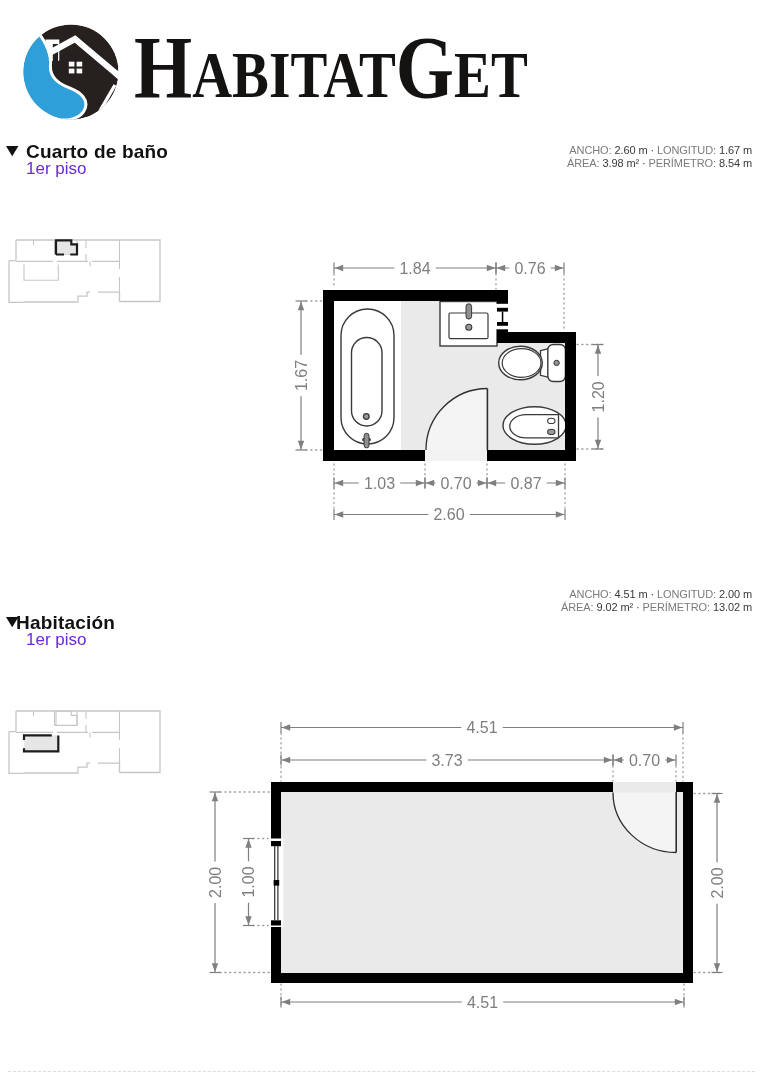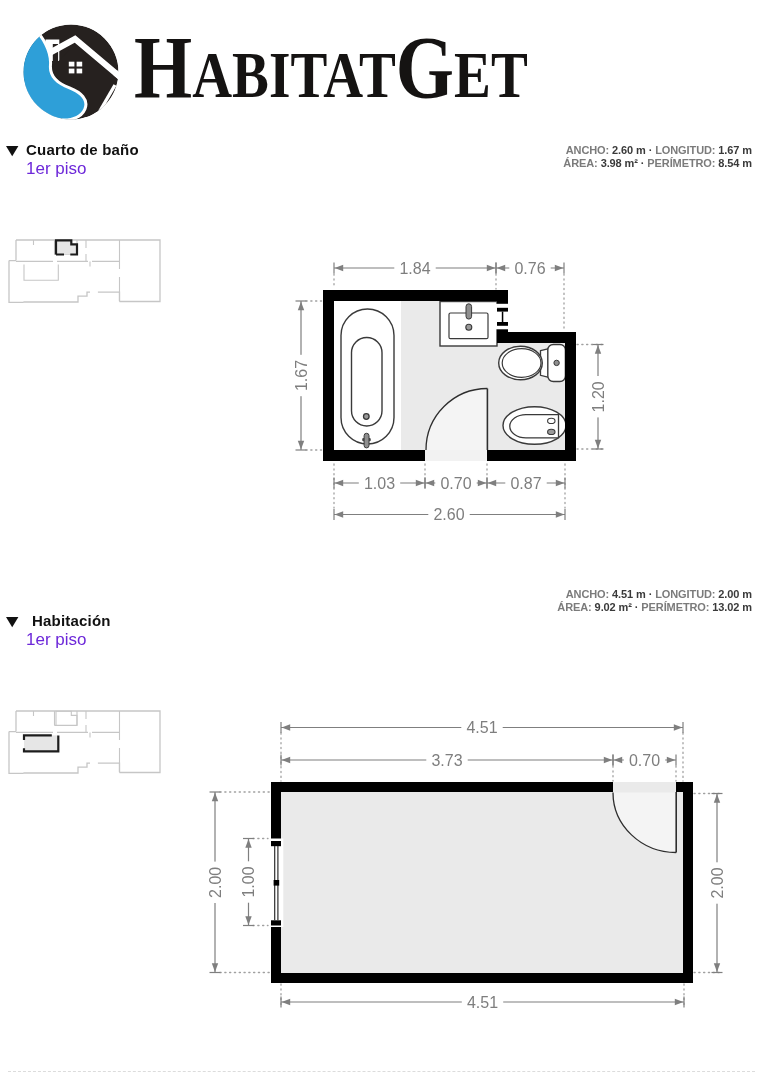--- a/index.html
+++ b/index.html
@@ -1,22 +1,22 @@
 <!DOCTYPE html>
 <html><head>
 <meta charset="utf-8">
 <style>
   html,body{margin:0;padding:0}
   body{width:763px;height:1080px;background:#fff;position:relative;overflow:hidden;
        font-family:"Liberation Sans",sans-serif;}
   .abs{position:absolute}
   svg{position:absolute;display:block}
-  .secttl{position:absolute;font-weight:bold;font-size:15px;color:#111;letter-spacing:.2px}
+  .secttl{position:absolute;font-weight:bold;font-size:19px;color:#111;letter-spacing:.2px}
   .secsub{position:absolute;font-size:17px;color:#6d28d9}
-  .stats{position:absolute;right:11px;text-align:right;font-size:11px;letter-spacing:-.1px;font-weight:bold;line-height:13px;color:#3a3a3a}
+  .stats{position:absolute;right:11px;text-align:right;font-size:11px;letter-spacing:-.1px;font-weight:normal;line-height:13px;color:#3a3a3a}
   .stats .lbl{color:#7b7b7b}
   .dl{stroke:#7f7f7f;stroke-width:1.2;fill:none}
   .dt{font-size:16px;fill:#7e7e7e}
   .dd{stroke:#a0a0a0;stroke-width:1.3;stroke-dasharray:1.2 3.6;stroke-linecap:round;fill:none}
   .ar{fill:#7f7f7f}
   .wb{fill:#ffffff}
 </style>
 </head>
 <body>
 
@@ -227,21 +227,21 @@
     <path class="ar" d="M564.4,514.5 L555.8,511.3 L555.8,517.7 Z"></path>
     <rect class="wb" x="428.3" y="506.0" width="41.4" height="17"></rect>
     <text class="dt" x="449.0" y="520.0" text-anchor="middle">2.60</text>
   </g>
 </svg>
 
 <svg width="13" height="11" viewBox="0 0 13 11" style="left:6px;top:617px">
     <path d="M0,0 H12.4 L6.2,10.3 Z" fill="#111"></path>
   </svg>
 
-<div class="secttl" style="left:32px;top:612px">Habitación</div>
+<div class="secttl" style="left:16px;top:612px">Habitación</div>
 
 <div class="secsub" style="left:26px;top:630px">1er piso</div>
 
 <div class="stats" style="top:588px"><span class="lbl">ANCHO:</span> 4.51 m · <span class="lbl">LONGITUD:</span> 2.00 m<br><span class="lbl">ÁREA:</span> 9.02 m² · <span class="lbl">PERÍMETRO:</span> 13.02 m</div>
 
 <svg width="156" height="70" viewBox="6 707 156 70" style="left:6px;top:707px">
 
   <g fill="none" stroke="#c6c6c6" stroke-width="1.3" transform="translate(0,471)">
     <path d="M16,240 H160 V301.5 H119.5 M23.4,302 H78 V296.1 H87 V292.2 H90 M97.9,292.2 H119.5 V301.3 M9,260.6 V302.3 H23.4 M9,260.6 H16 M16,240 V260.6"></path>
     <path d="M16,261.4 H53 M57,261.4 H88 M92,261.4 H119.5 M119.5,240 V269 M119.5,277 V301.5 M86,240 V248 M86,254 V261.4 M33.5,240 V245 M90,261.4 V266.5 M54.5,240 V254.4 M77,240 V254.4 M54.5,254.4 H77" stroke-width="1.1"></path>

